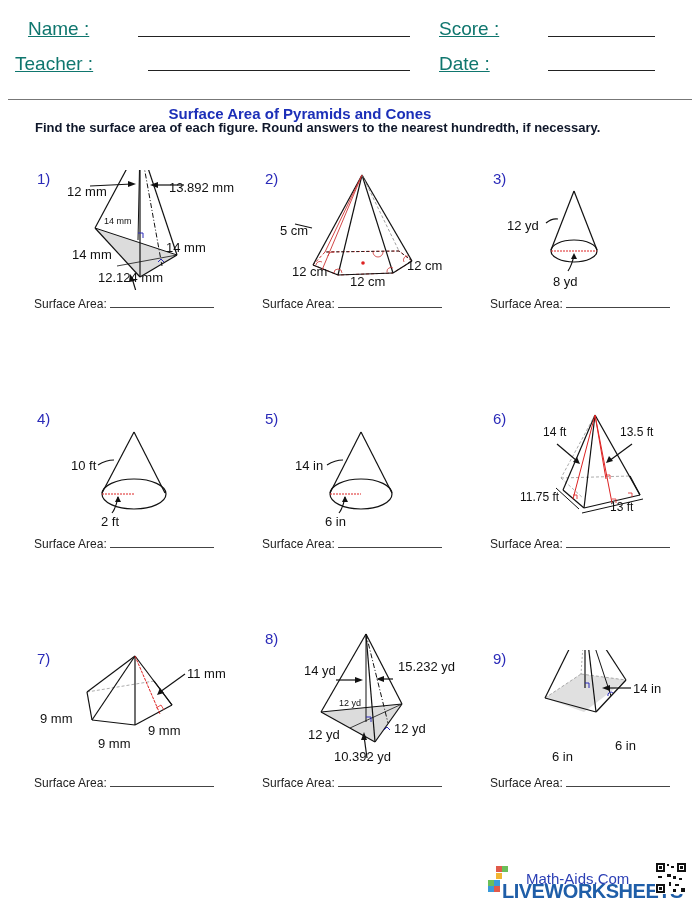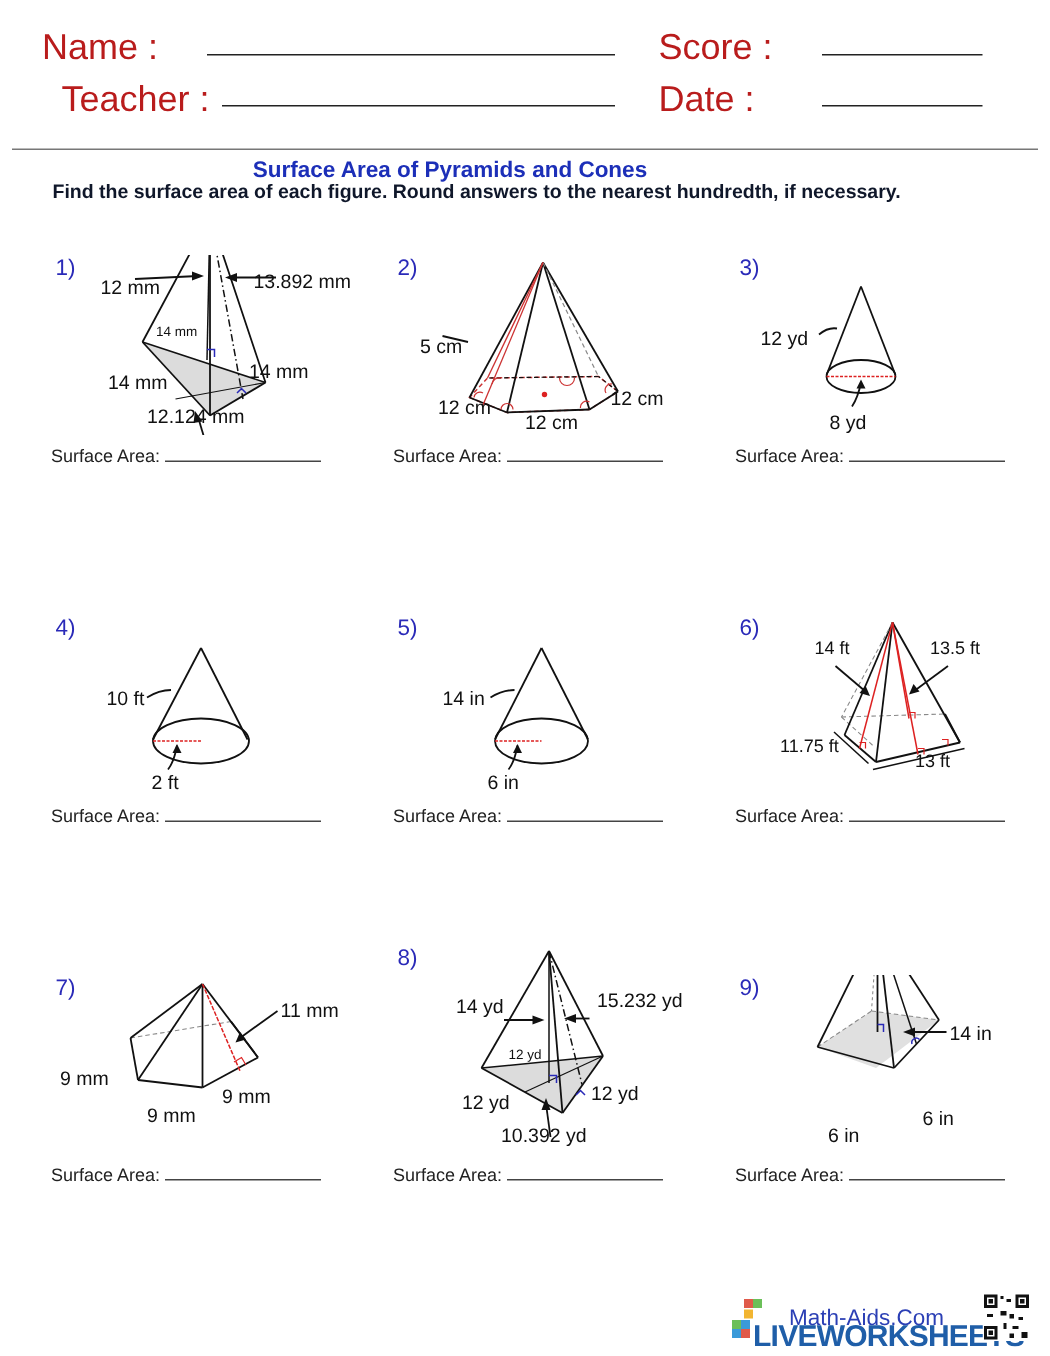--- a/index.html
+++ b/index.html
@@ -1,18 +1,18 @@
 <!DOCTYPE html>
 <html><head>
 <meta charset="utf-8">
 <style>
   html, body { margin:0; padding:0; background:#fff; }
   body { width:700px; height:904px; position:relative; overflow:hidden;
          font-family:"Liberation Sans", "DejaVu Sans", sans-serif; color:#111; }
-  .hdr-label { position:absolute; font-size:24px; color:#b91c1c; }
+  .hdr-label { position:absolute; font-size:19px; color:#0f766e;text-decoration:underline; }
   .hdr-line { position:absolute; border-bottom:1.5px solid #222; height:0; }
   .rule { position:absolute; left:8px; width:684px; top:99px; border-top:1px solid #777; }
   .title { position:absolute; left:0; width:600px; top:105px; text-align:center;
            font-size:15px; font-weight:bold; color:#1c2fb8; }
   .instr { position:absolute; left:35px; top:120px; font-size:13px; font-weight:bold; color:#0f172a; }
   .cell { position:absolute; width:228px; height:160px; }
   .num { position:absolute; left:15px; top:0; font-size:15px; color:#2a2ab8; }
   .fig { position:absolute; left:0; top:0; }
   .sa { position:absolute; left:14px; font-size:12px; color:#222; white-space:nowrap; }
   .sa .blank { display:inline-block; width:104px; border-bottom:1px solid #444; margin-left:3px; height:10px; vertical-align:baseline; }
@@ -20,21 +20,21 @@
   .mathaids { position:absolute; left:38px; top:8px; font-size:15px; color:#2b3fb5; }
   .lw { position:absolute; left:14px; top:18px; font-size:20px; font-weight:bold; color:#1f5ea8; letter-spacing:-0.5px; }
   .lw-icon { position:absolute; left:0; top:4px; width:22px; height:28px; }
   .qr { position:absolute; left:167px; top:0px; width:32px; height:32px; }
 </style>
 </head>
 <body>
 
 <div class="hdr-label" style="left:28px;top:18px;">Name :</div>
 <div class="hdr-line" style="left:138px;top:36px;width:272px;"></div>
-<div class="hdr-label" style="left:41px;top:53px;">Teacher :</div>
+<div class="hdr-label" style="left:15px;top:53px;">Teacher :</div>
 <div class="hdr-line" style="left:148px;top:70px;width:262px;"></div>
 <div class="hdr-label" style="left:439px;top:18px;">Score :</div>
 <div class="hdr-line" style="left:548px;top:36px;width:107px;"></div>
 <div class="hdr-label" style="left:439px;top:53px;">Date :</div>
 <div class="hdr-line" style="left:548px;top:70px;width:107px;"></div>
 
 <div class="rule"></div>
 <div class="title">Surface Area of Pyramids and Cones</div>
 <div class="instr">Find the surface area of each figure. Round answers to the nearest hundredth, if necessary.</div>
 

